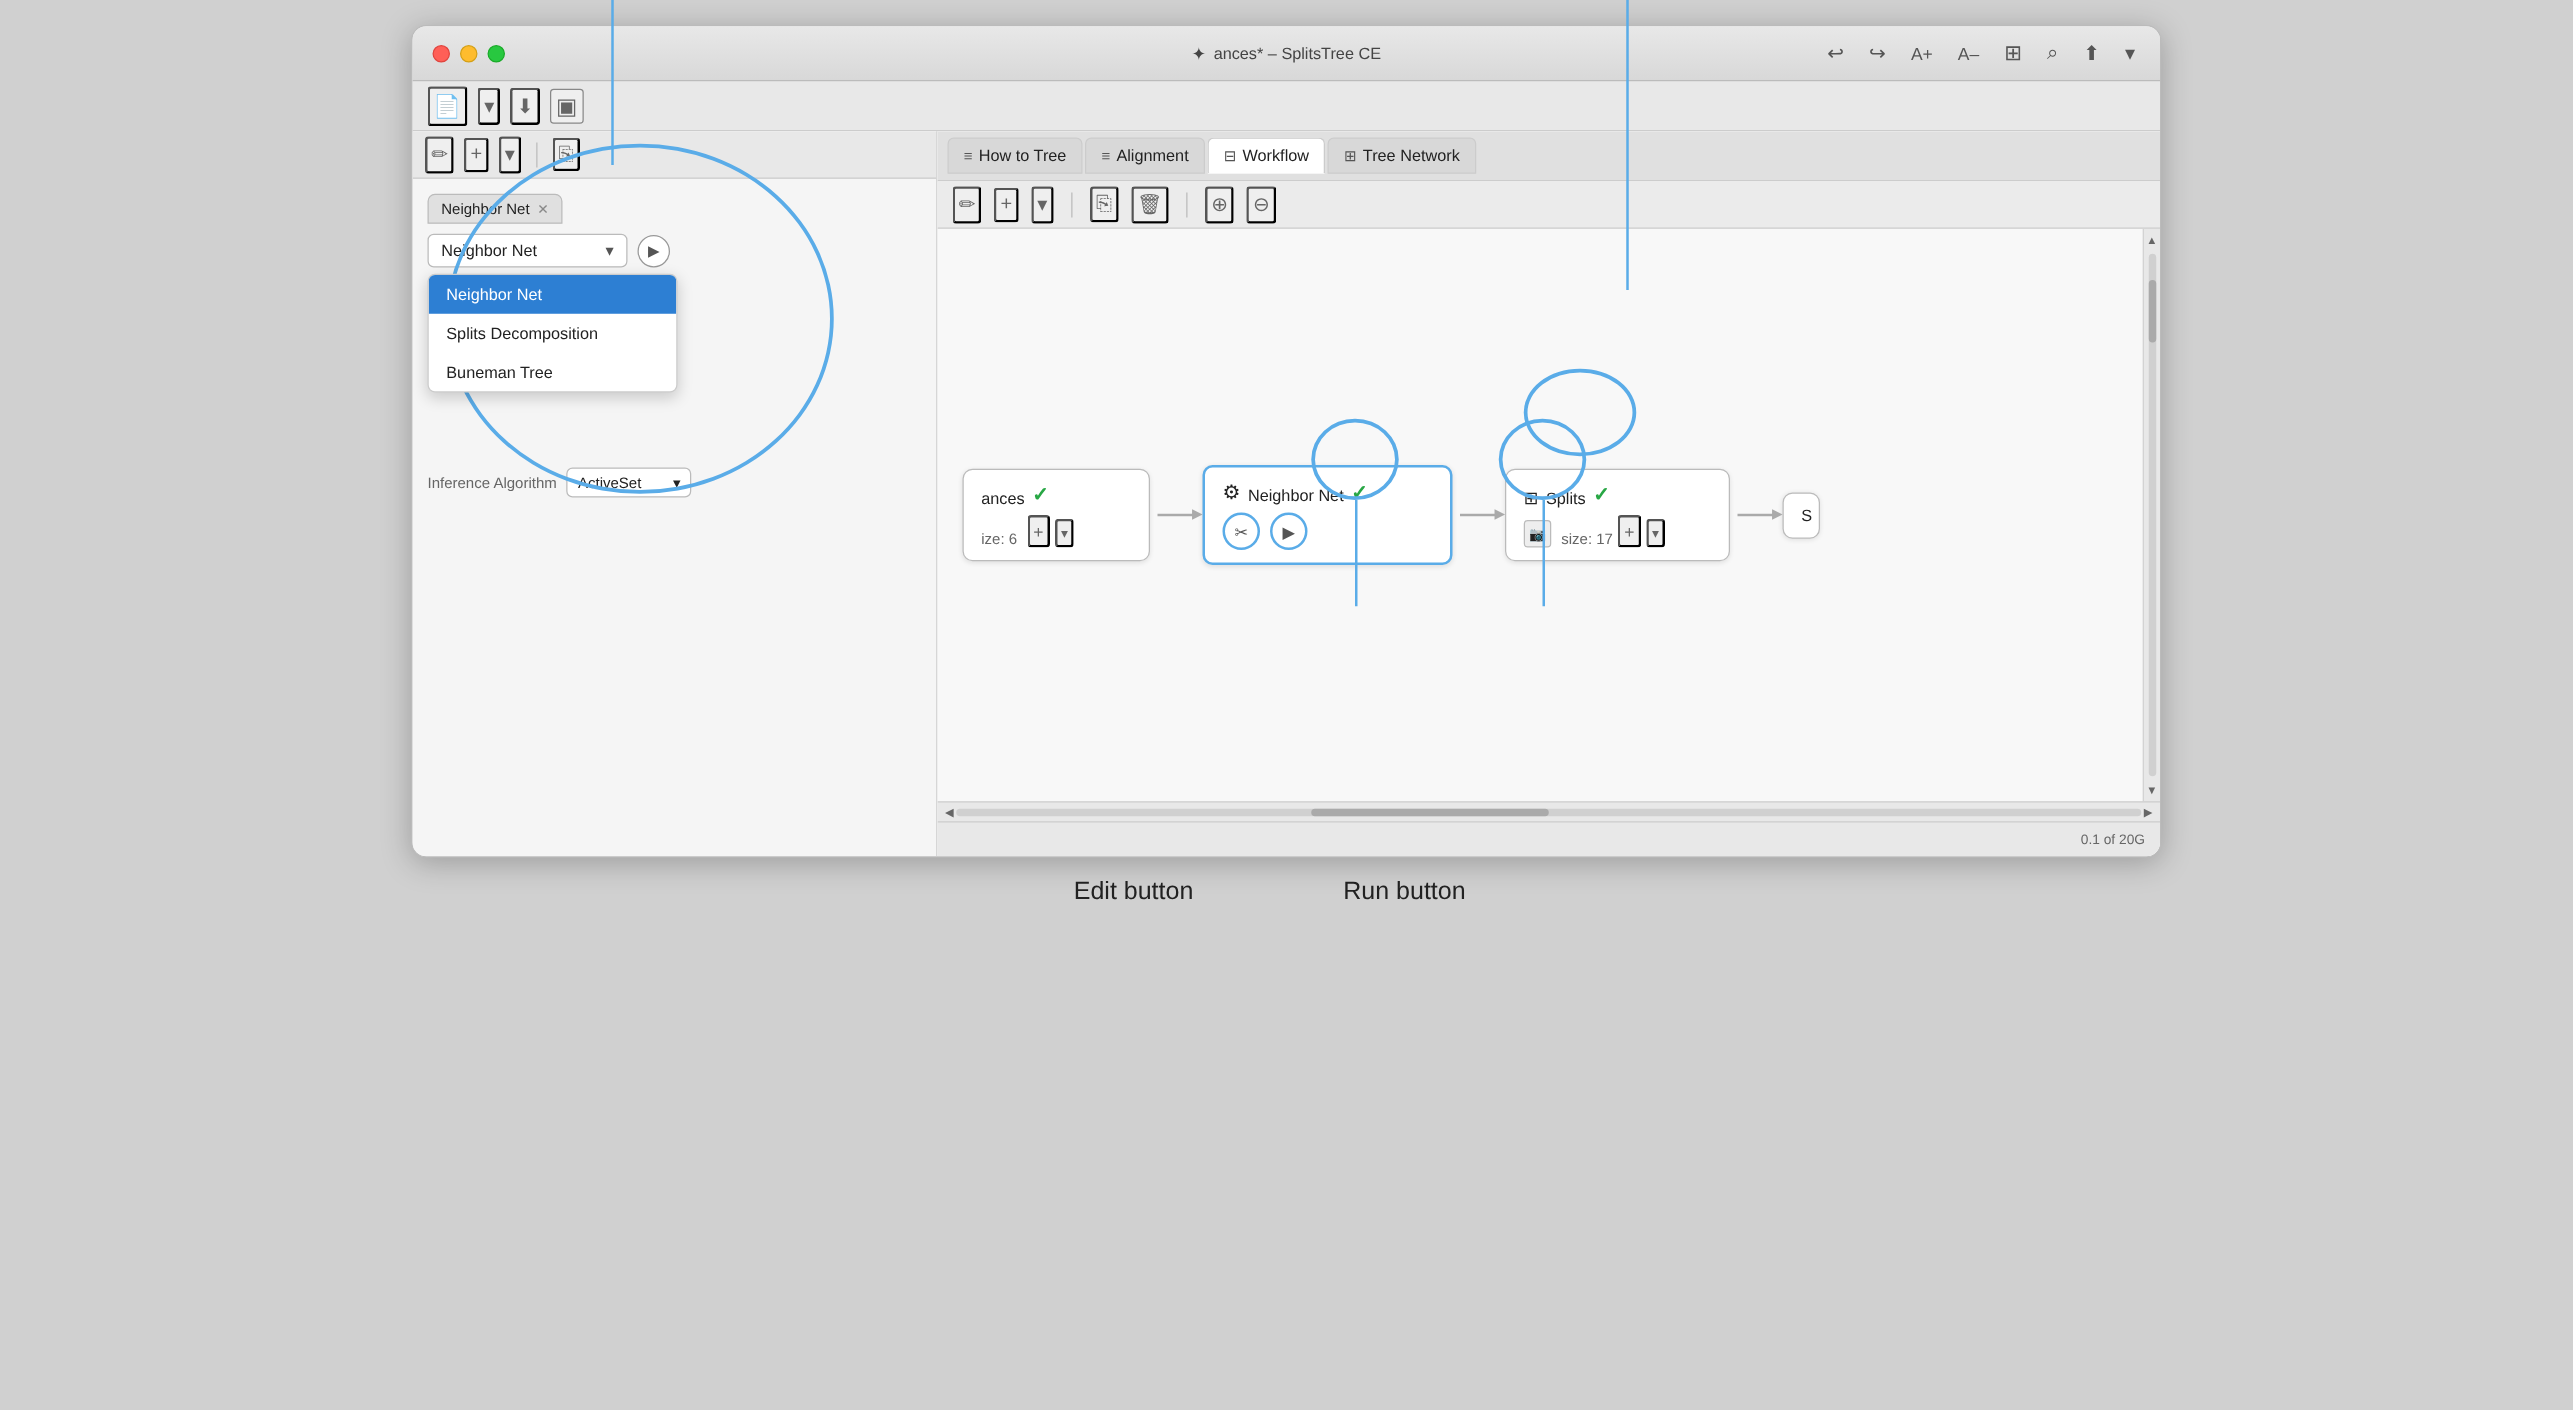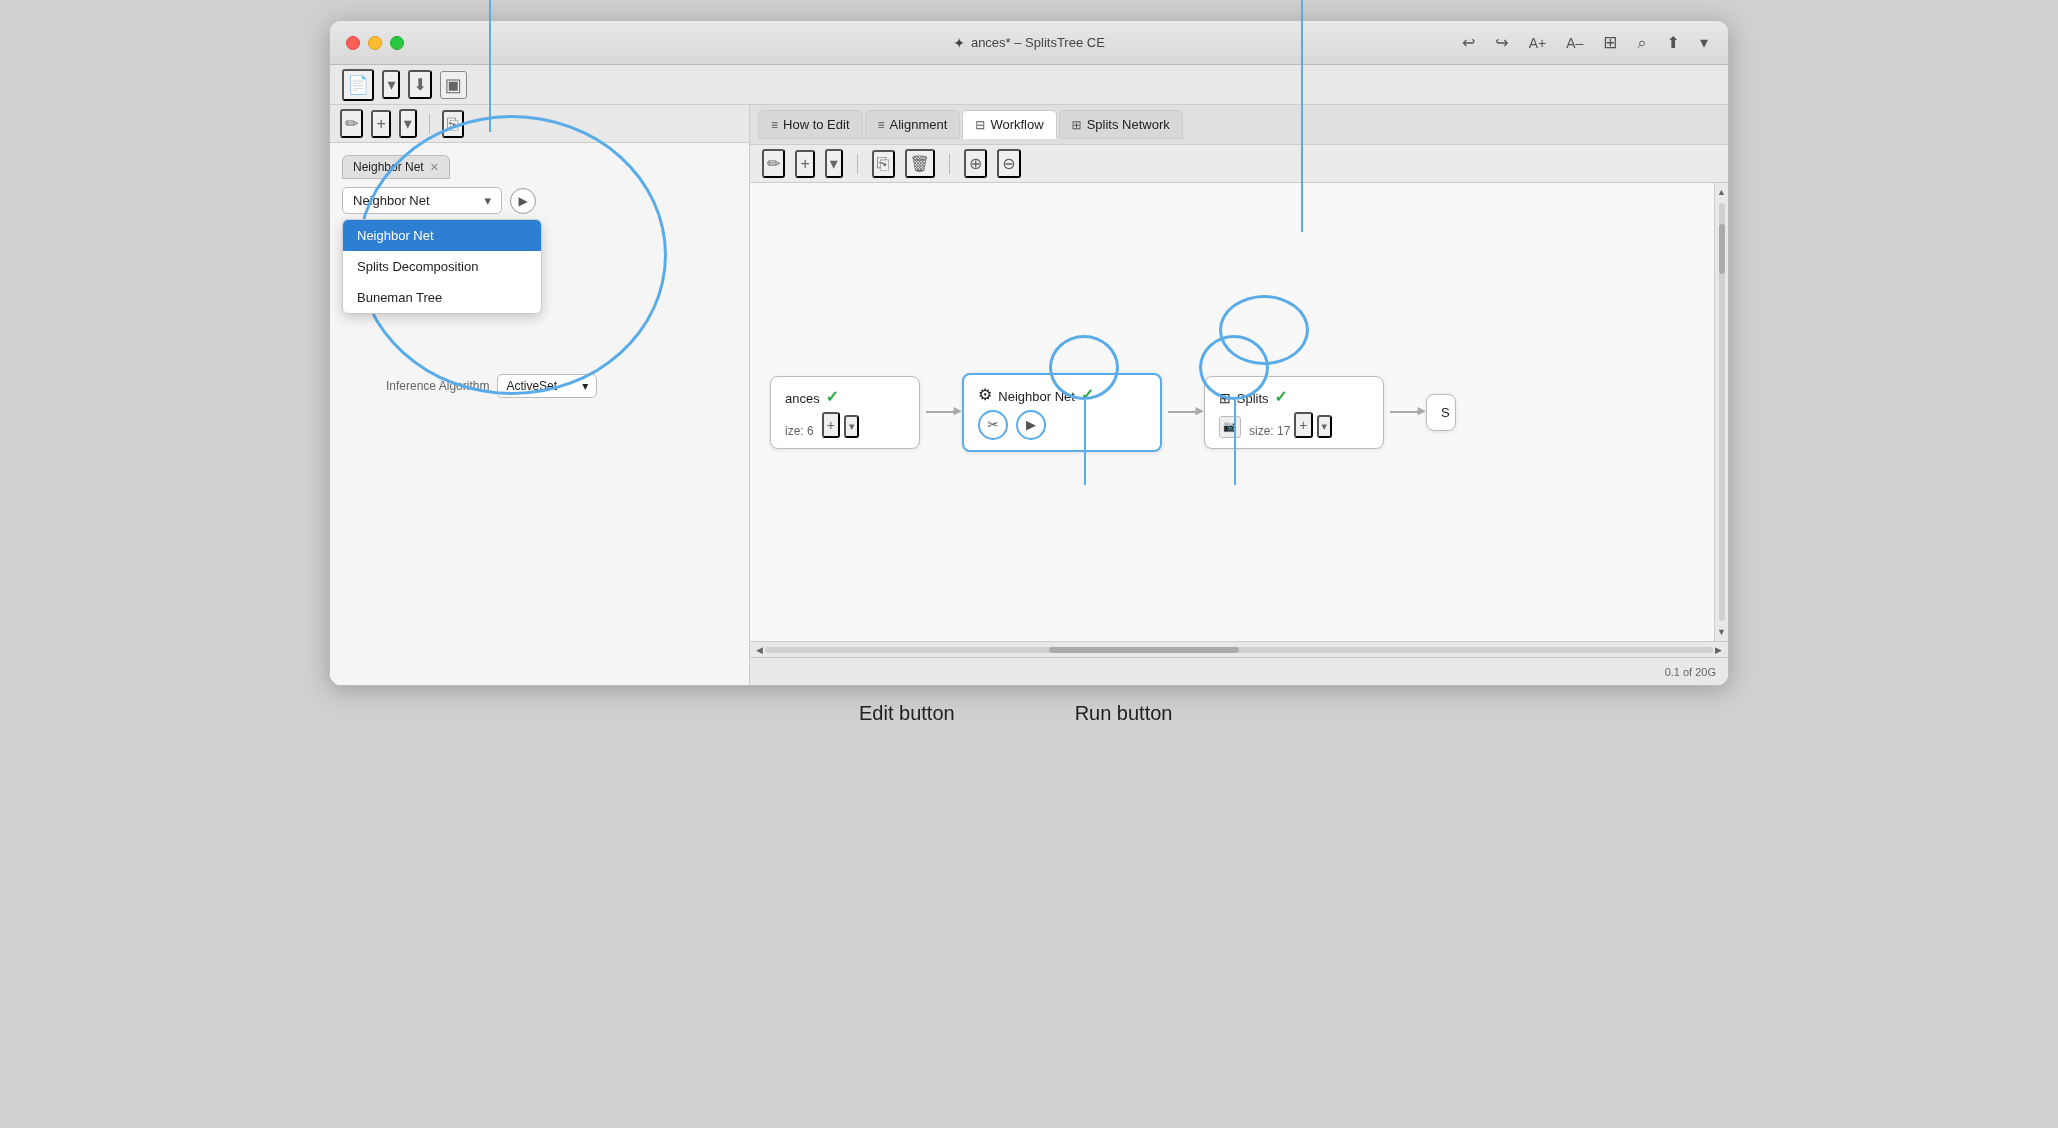--- a/index.html
+++ b/index.html
@@ -524,49 +524,49 @@
               </div>
               <div class="run-btn">▶</div>
             </div>
 
             <div class="dropdown-menu">
               <div class="dropdown-item selected">Neighbor Net</div>
               <div class="dropdown-item">Splits Decomposition</div>
               <div class="dropdown-item">Buneman Tree</div>
             </div>
 
-            <div class="inference-row" style="margin-top: 160px; margin-left: 44px;">
+            <div class="inference-row" style="margin-top: 160px;">
               <span class="inference-label">Inference Algorithm</span>
               <div class="small-dropdown">
                 <span>ActiveSet</span>
                 <span>▾</span>
               </div>
             </div>
           </div>
         </div>
       </div>
 
       <div class="right-panel">
 
         <div class="tab-bar">
           <div class="tab">
             <span class="tab-icon">≡</span>
-            <span>How to Edit</span>
+            <span>How to Tree</span>
           </div>
           <div class="tab">
             <span class="tab-icon">≡</span>
             <span>Alignment</span>
           </div>
           <div class="tab active">
             <span class="tab-icon">⊟</span>
             <span>Workflow</span>
           </div>
           <div class="tab">
             <span class="tab-icon">⊞</span>
-            <span>Splits Network</span>
+            <span>Tree Network</span>
           </div>
         </div>
 
         <div class="right-toolbar">
           <button class="toolbar-icon">✏</button>
           <button class="toolbar-icon">+</button>
           <button class="toolbar-icon">▾</button>
           <div class="toolbar-sep"></div>
           <button class="toolbar-icon">⎘</button>
           <button class="toolbar-icon">🗑</button>

